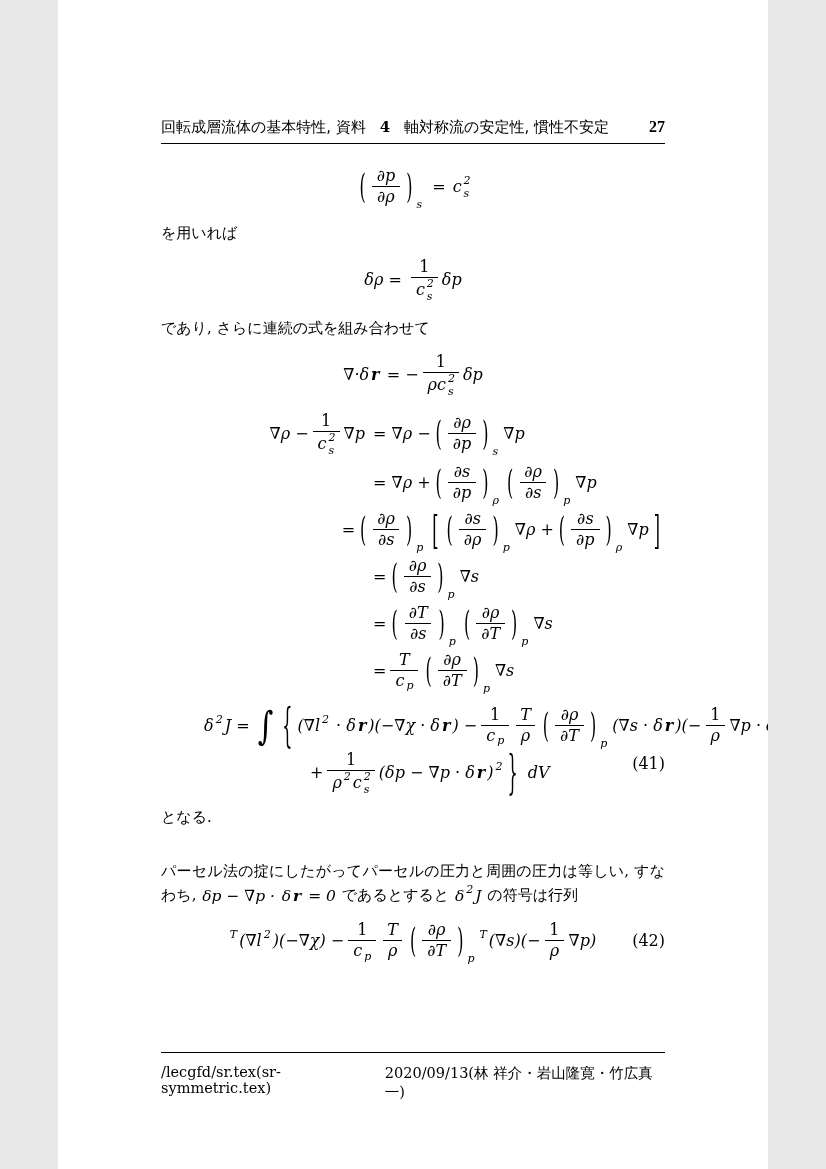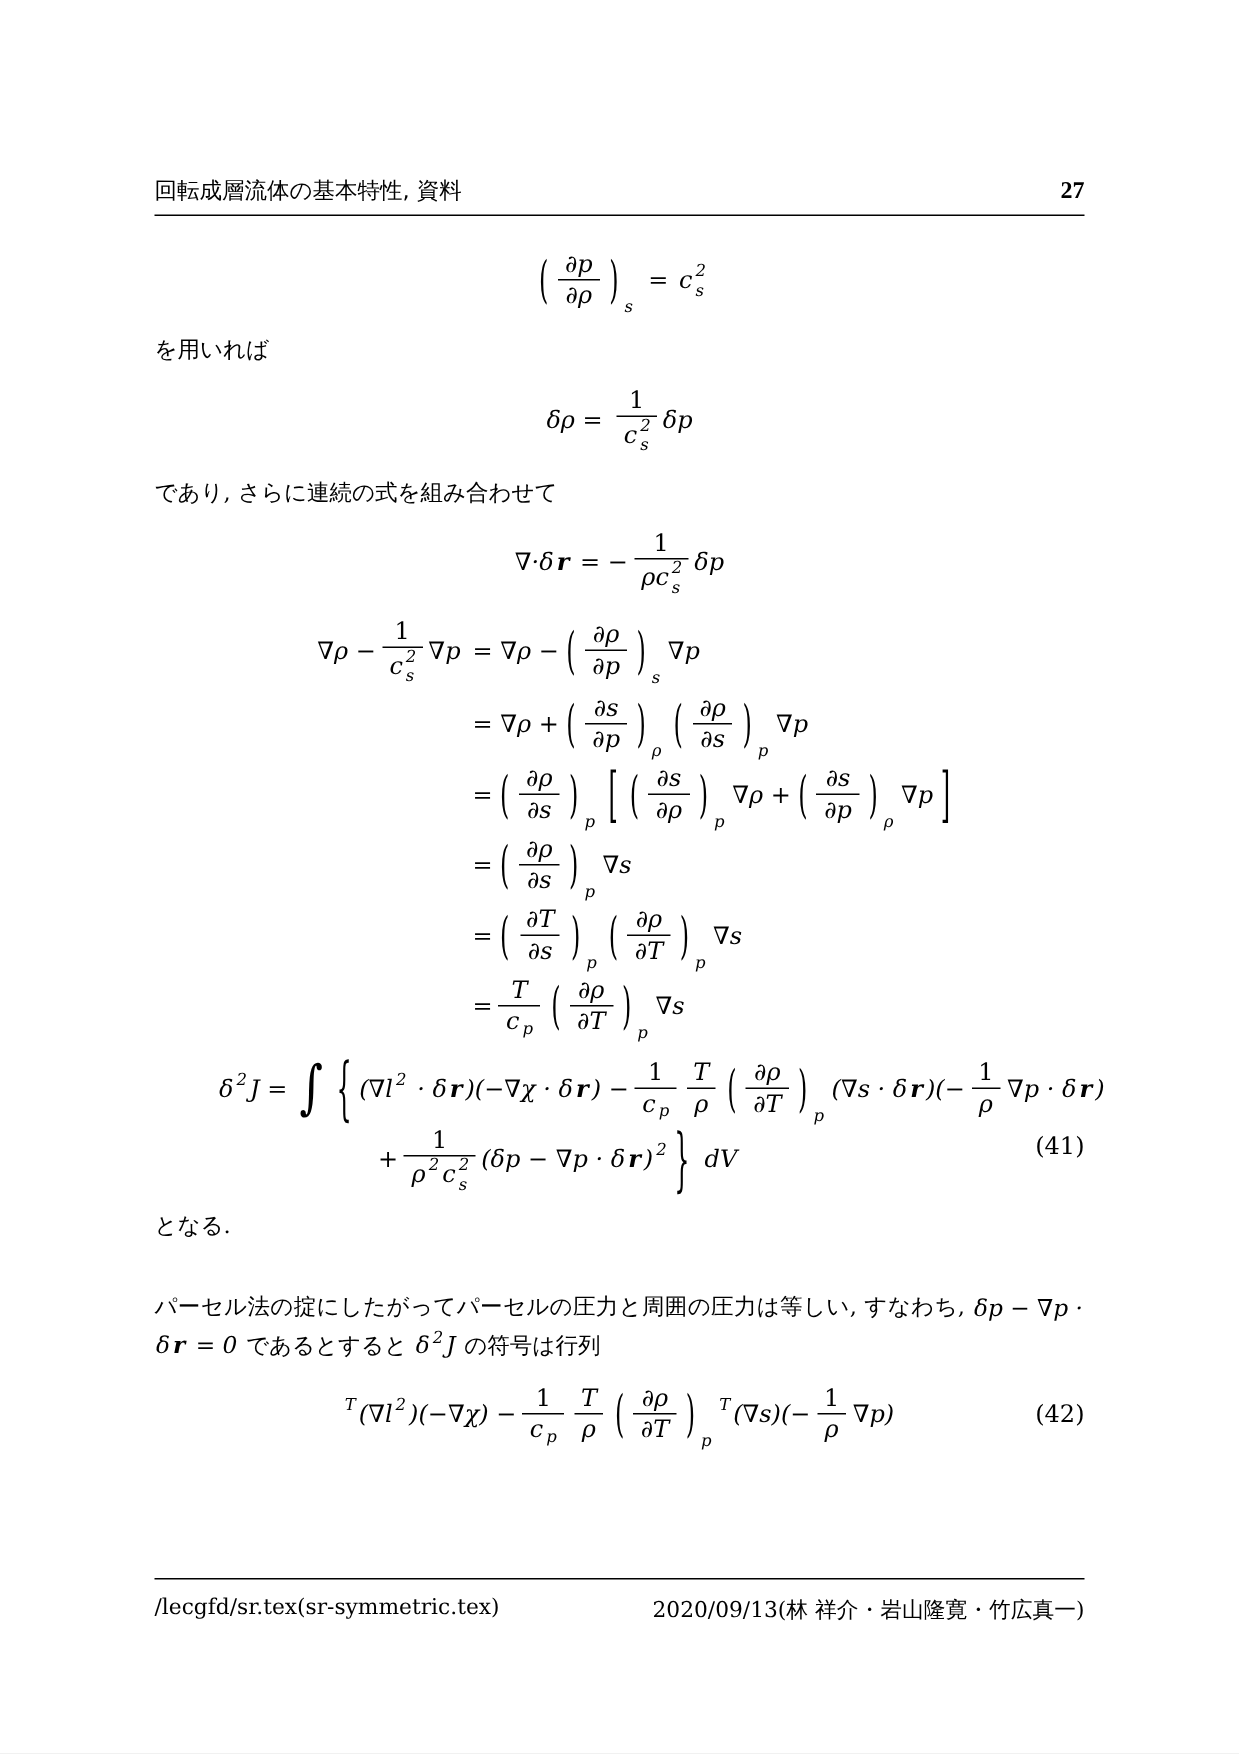--- a/index.html
+++ b/index.html
@@ -1,17 +1,17 @@
 <!DOCTYPE html>
 <html><head>
 <meta charset="utf-8">
 <style>
   html,body{margin:0;padding:0;background:#e8e8e8;}
   .page{
-    position:relative;width:826px;height:1169px;margin:0 auto;background:#ffffff;
+    position:relative;width:710px;height:1169px;margin:0 auto;background:#ffffff;
     box-sizing:border-box;padding:118px 103px 0 103px;overflow:hidden;
     font-family:"DejaVu Serif","Liberation Serif",serif;color:#000;
   }
   
   .hdr{display:flex;justify-content:space-between;align-items:baseline;
        font-family:"DejaVu Sans","Liberation Sans",sans-serif;font-size:15px;}
   .hdr .sec{margin-left:auto;margin-right:40px;}
   .hdr .secno{font-family:"DejaVu Serif",serif;font-weight:bold;margin-right:14px;}
   .hdr .pg{font-family:Liberation Serif, serif;font-weight:bold;font-size:16px;}
   .rule{border-bottom:1.5px solid #000;margin-top:6px;margin-bottom:22px;}
@@ -55,20 +55,23 @@
           border-top:1.4px solid #000;padding-top:11px;
           display:flex;justify-content:space-between;font-size:14.5px;}
 </style>
 </head>
 <body>
 
 <div class="page">
 
   <div class="hdr">
     <span>回転成層流体の基本特性, 資料</span>
+    <span class="sec">
+      <span class="secno">4</span><span>軸対称流の安定性, 慣性不安定</span>
+    </span>
     <span class="pg">27</span>
   </div>
   <div class="rule"></div>
 
 
   <div class="disp">
       <span class="mrow"><span class="mlr"><span class="mdelim" style="transform: scaleY(2.1); margin: 0px 3px;">(</span><span class="mrow"><span class="mfrac"><span class="num"><span class="mrow"><span class="mr tok">∂p</span></span></span><span class="den"><span class="mrow"><span class="mr tok">∂ρ</span></span></span></span></span><span class="mdelim" style="transform: scaleY(2.1); margin: 0px 3px;">)</span><span class="mpsub">s</span></span><span class="mr tok"> = </span><span class="mr tok">c</span><span class="mss"><span>2</span><span>s</span></span></span>
     </div>
 
   <p class="body">を用いれば</p>

